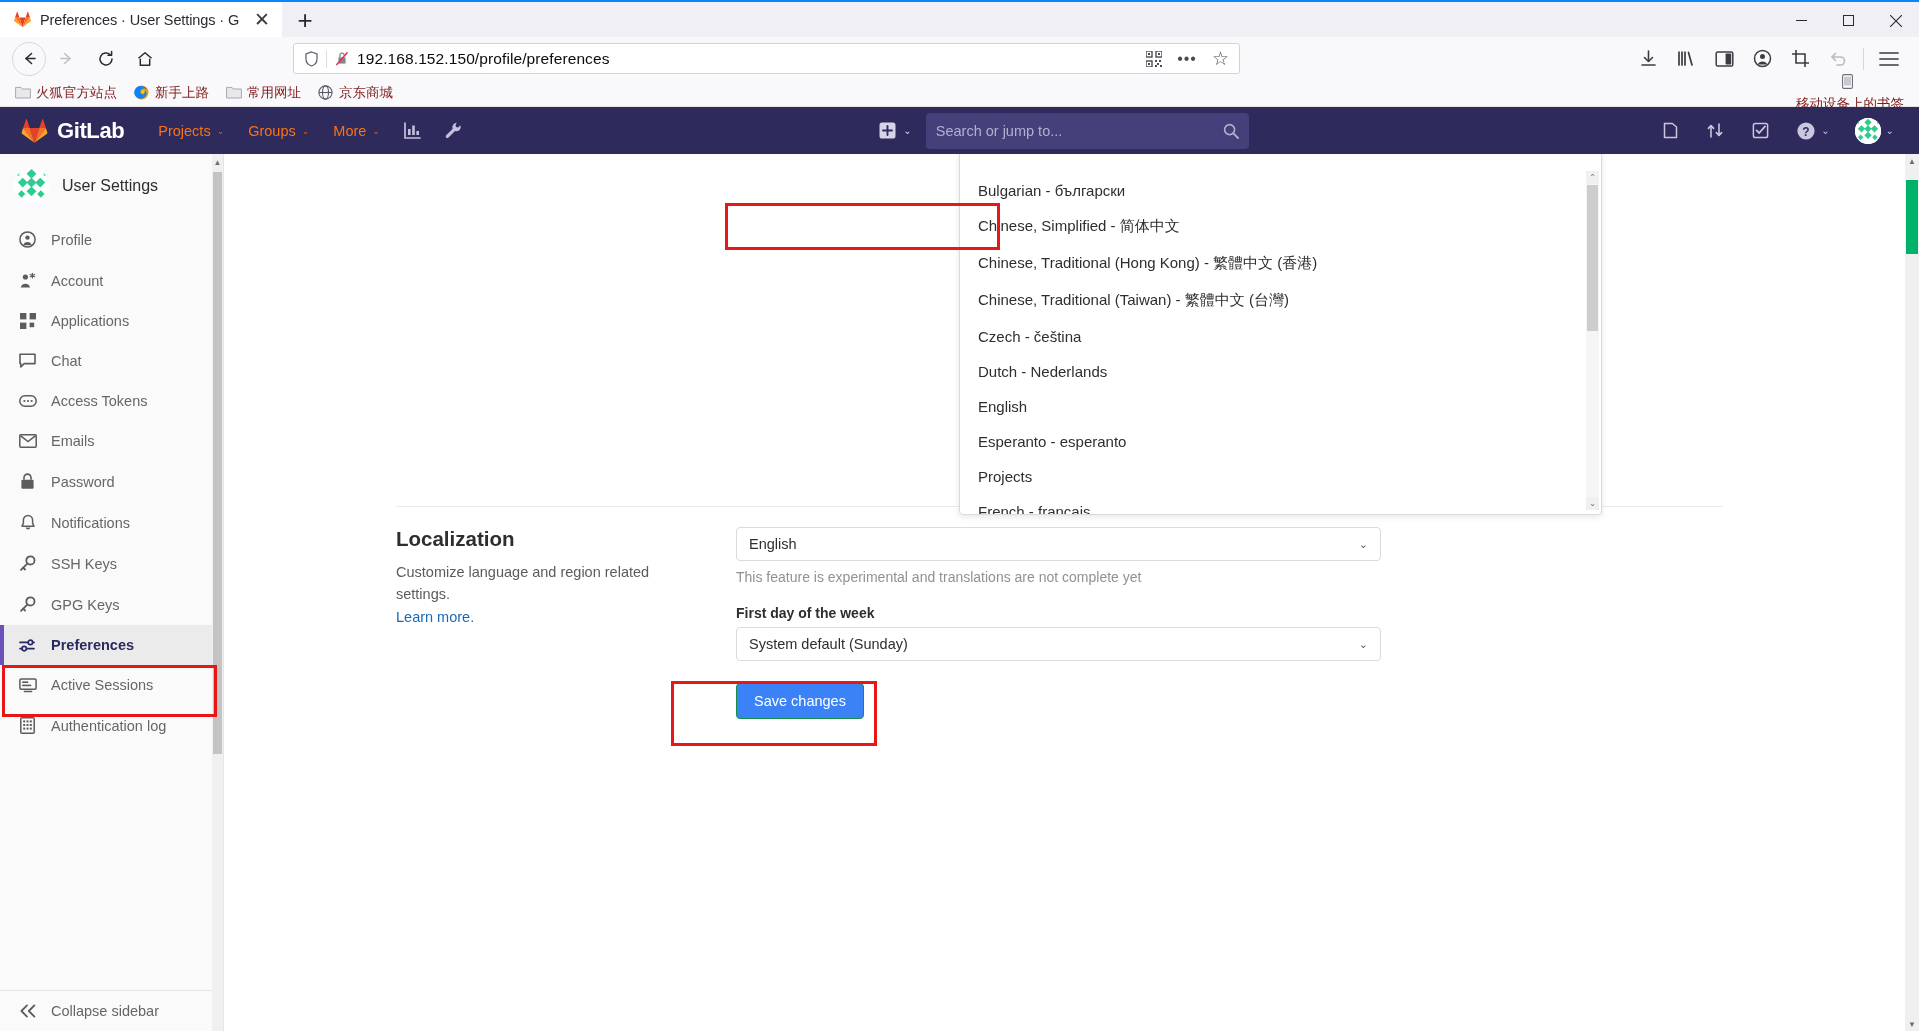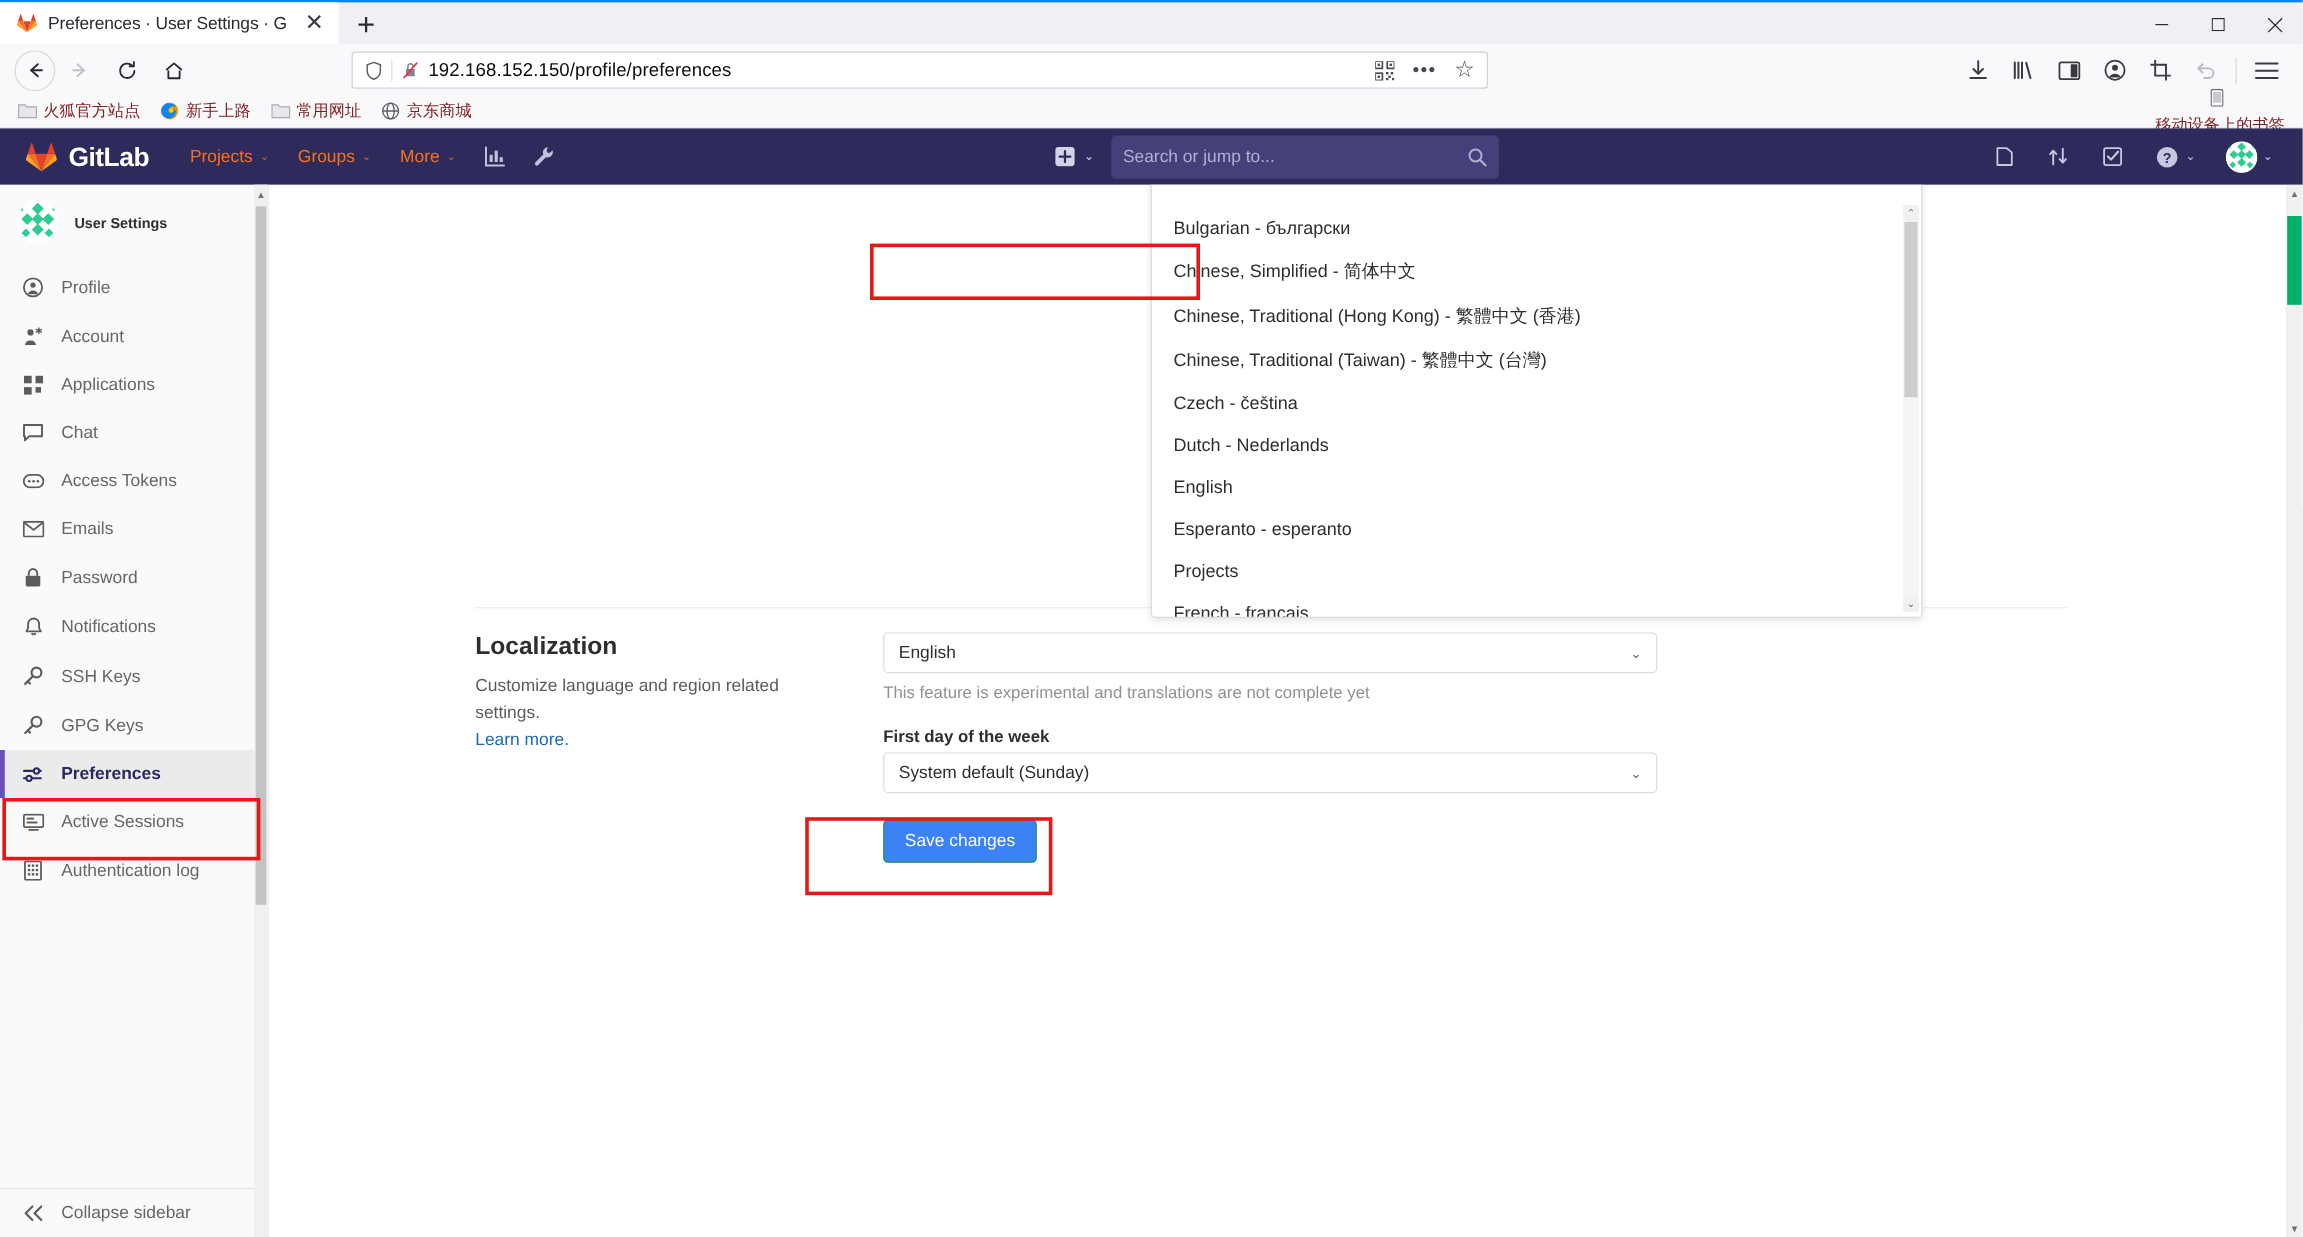--- a/index.html
+++ b/index.html
@@ -122,21 +122,21 @@
 
   .sidebar {
     width:224px; flex:0 0 224px; background:#fafafa;
     border-right:1px solid #e5e5e5; position:relative;
     display:flex; flex-direction:column;
   }
   .sb-header {
     display:flex; align-items:center; gap:13px; padding:14px 16px 12px 14px;
   }
   .sb-header .identicon { width:35px; height:35px; }
-  .sb-title { font-size:12px; font-weight:700; color:#2e2e2e; }
+  .sb-title { font-size:16px; font-weight:400; color:#2e2e2e; }
   .sb-list { padding-top:4px; }
   .sb-item {
     display:flex; align-items:center; gap:14px; padding:12px 16px 12px 18px;
     font-size:14.5px; color:#666; position:relative;
   }
   .sb-item .sbi { width:19px; flex:0 0 19px; display:flex; align-items:center; justify-content:center; color:#5c5c5c;}
   .sb-item.active {
     background:#ebebeb; color:#292961; font-weight:700;
   }
   .sb-item.active .sbi { color:#292961; }

